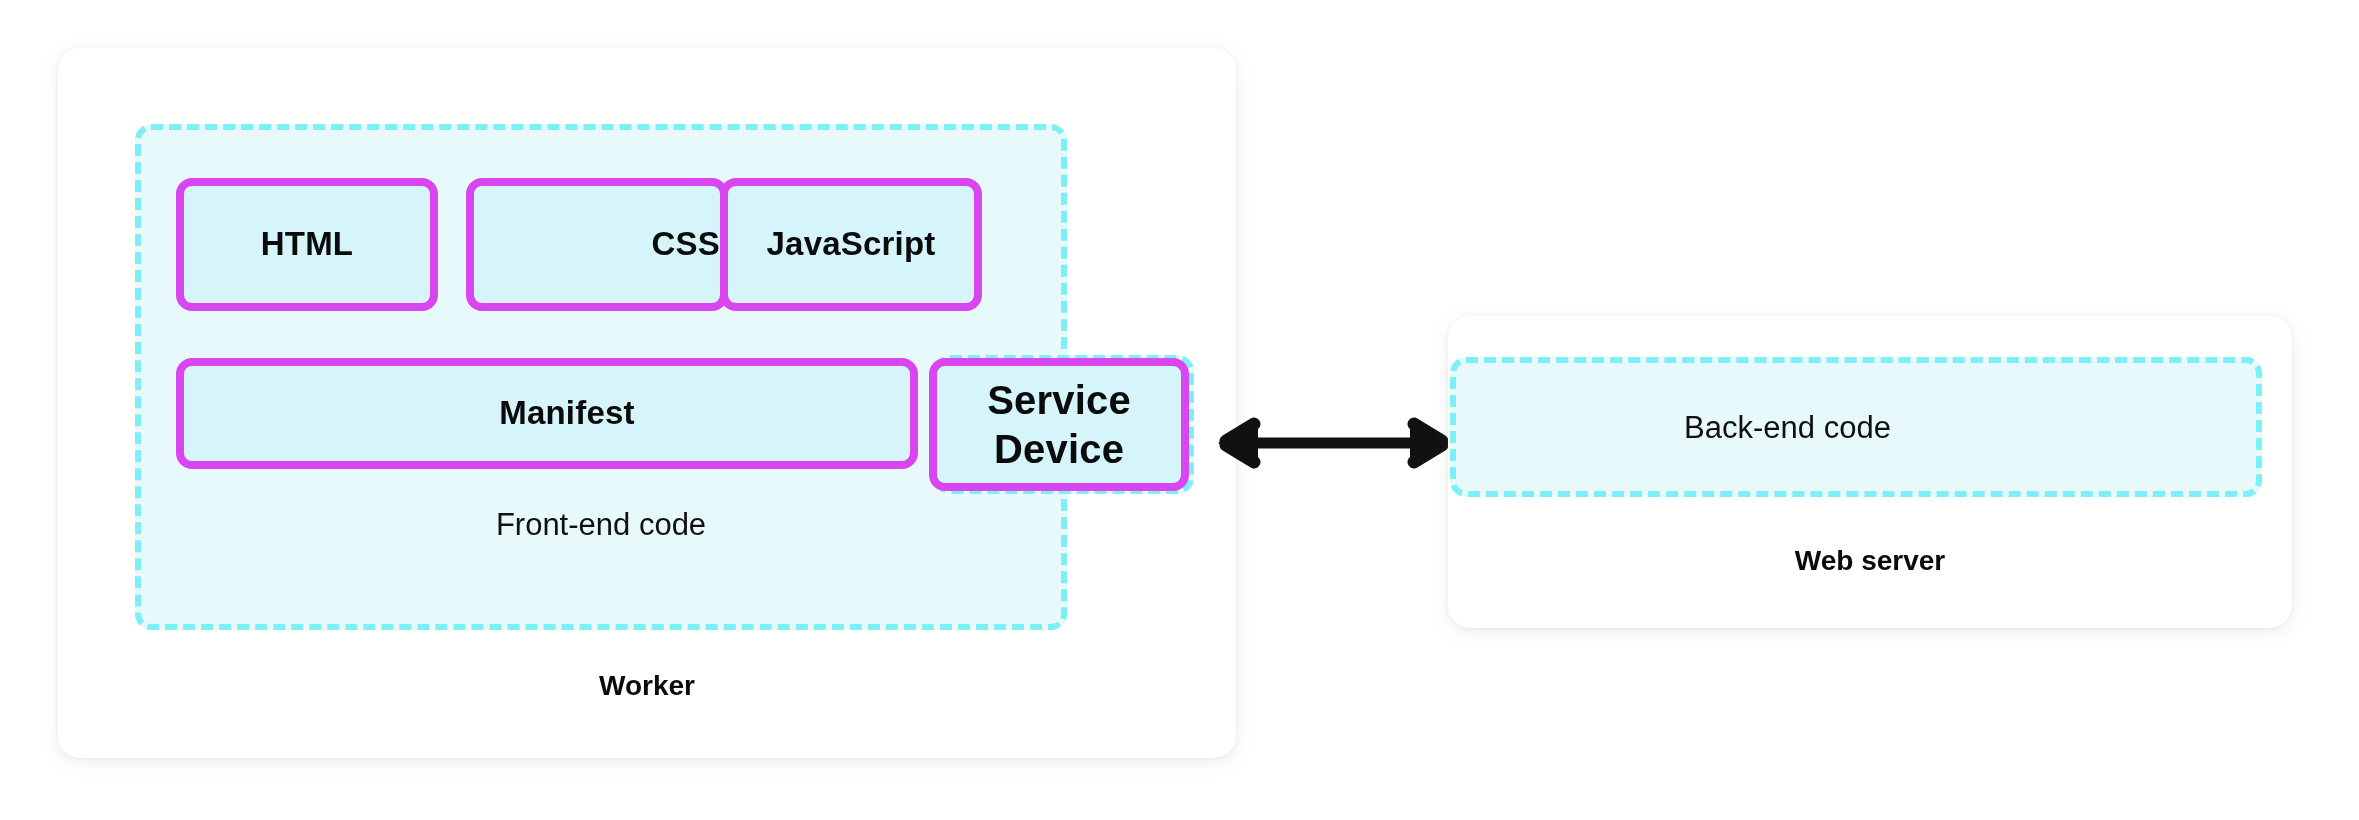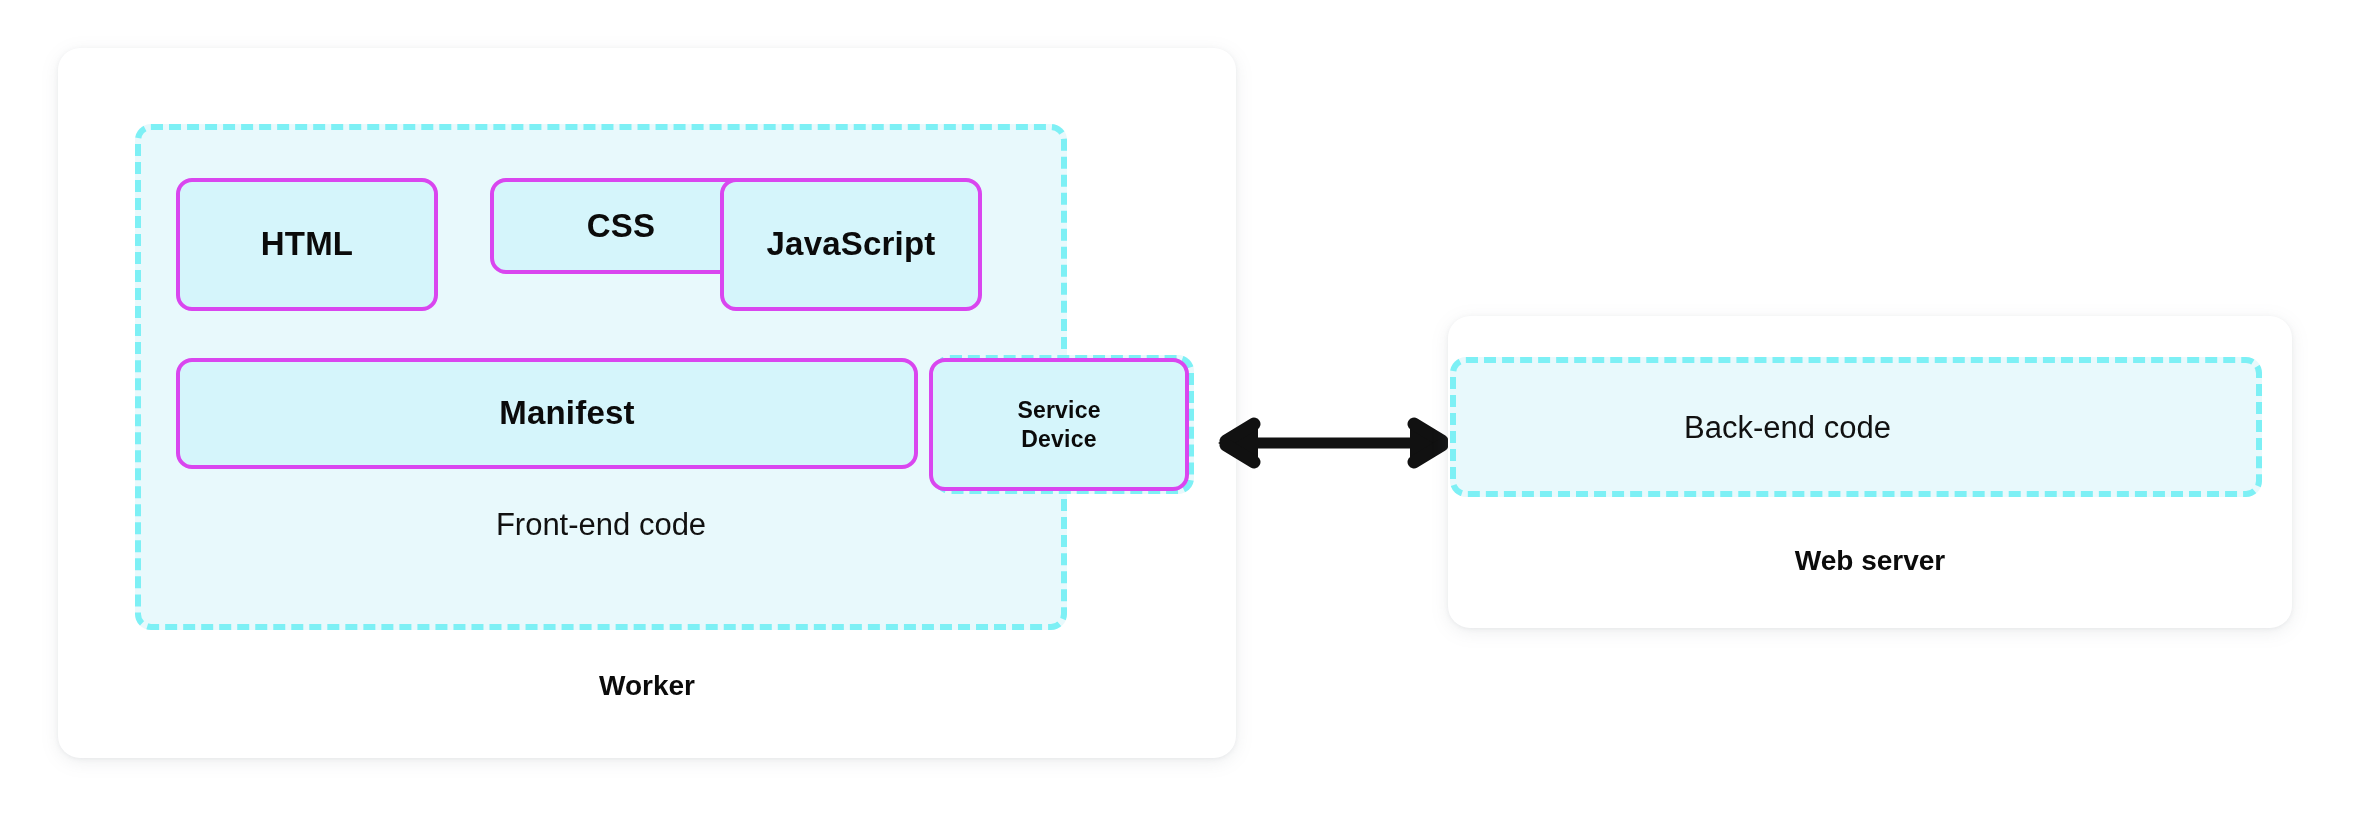--- a/index.html
+++ b/index.html
@@ -64,39 +64,39 @@
     left: 1450px;
     top: 357px;
     width: 812px;
     height: 140px;
   }
 
   
   .solid-box {
     position: absolute;
     background: #d5f5fb;
-    border: 4px solid #d946ef;
+    border: 8px solid #d946ef;
     border-radius: 16px;
     box-sizing: border-box;
     display: flex;
     align-items: center;
     justify-content: center;
     text-align: center;
   }
 
   .solid-box .box-label {
     font-size: 33px;
     font-weight: bold;
     color: #0b0b0b;
     line-height: 1.22;
     letter-spacing: 0.2px;
   }
 
   #box-html   { left: 176px; top: 178px; width: 262px; height: 133px; }
-  #box-css    { left: 490px; top: 178px; width: 262px; height: 96px; }
+  #box-css    { left: 466px; top: 178px; width: 262px; height: 133px; justify-content: flex-end; }
   #box-js     { left: 720px; top: 178px; width: 262px; height: 133px; }
   #box-manifest { left: 176px; top: 358px; width: 742px; height: 111px; padding-left: 40px; }
 
   
   #sw-dashed-overlay {
     position: absolute;
     left: 934px;
     top: 355px;
     width: 260px;
     height: 139px;
@@ -105,21 +105,21 @@
     box-sizing: border-box;
     background: #e8f9fc;
   }
 
   #box-sw {
     left: 929px;
     top: 358px;
     width: 260px;
     height: 133px;
   }
-  #box-sw .box-label { font-size: 23px; }
+  #box-sw .box-label { font-size: 40px; }
 
   
   .group-caption {
     position: absolute;
     font-size: 31px;
     font-weight: normal;
     color: #111111;
     text-align: center;
     white-space: nowrap;
   }

